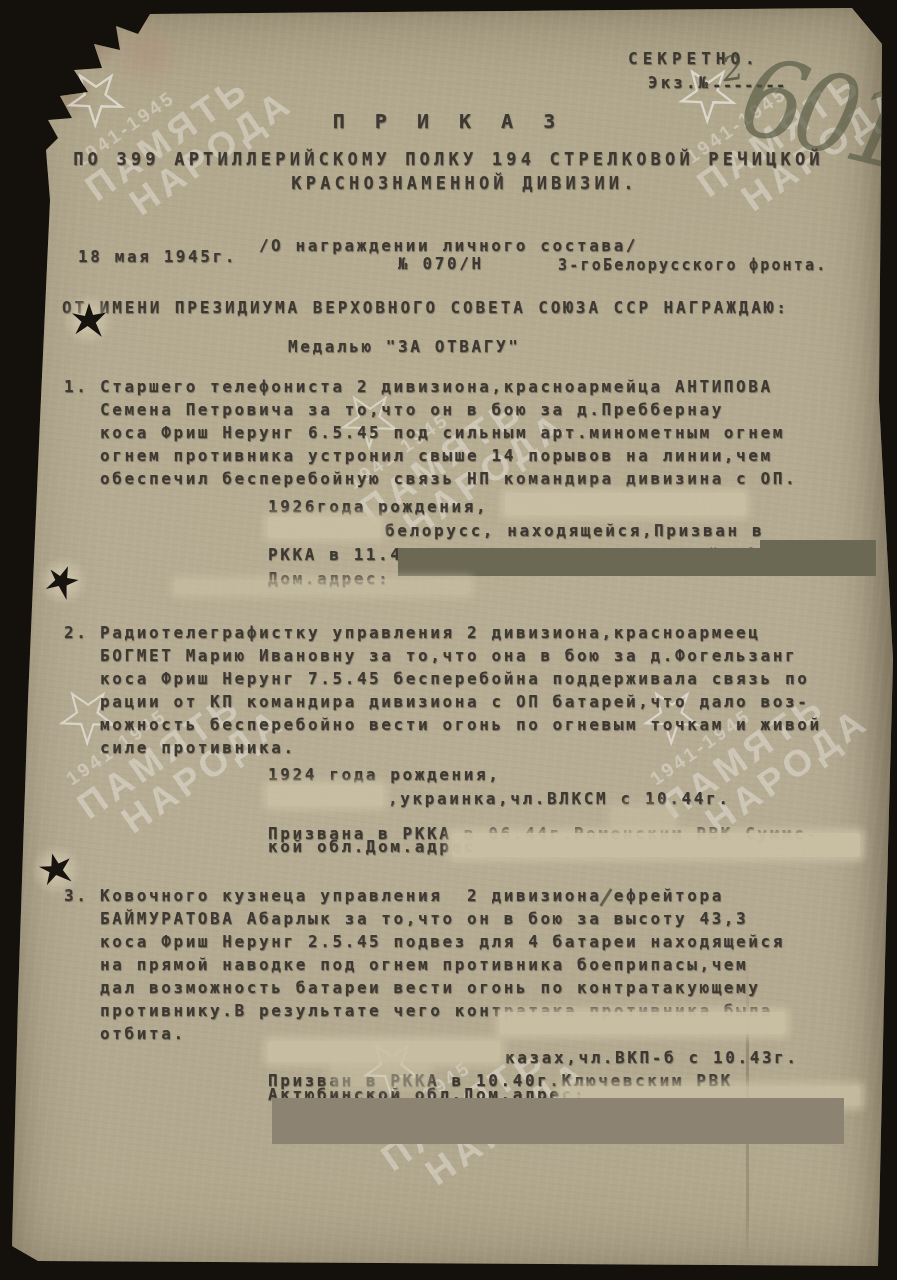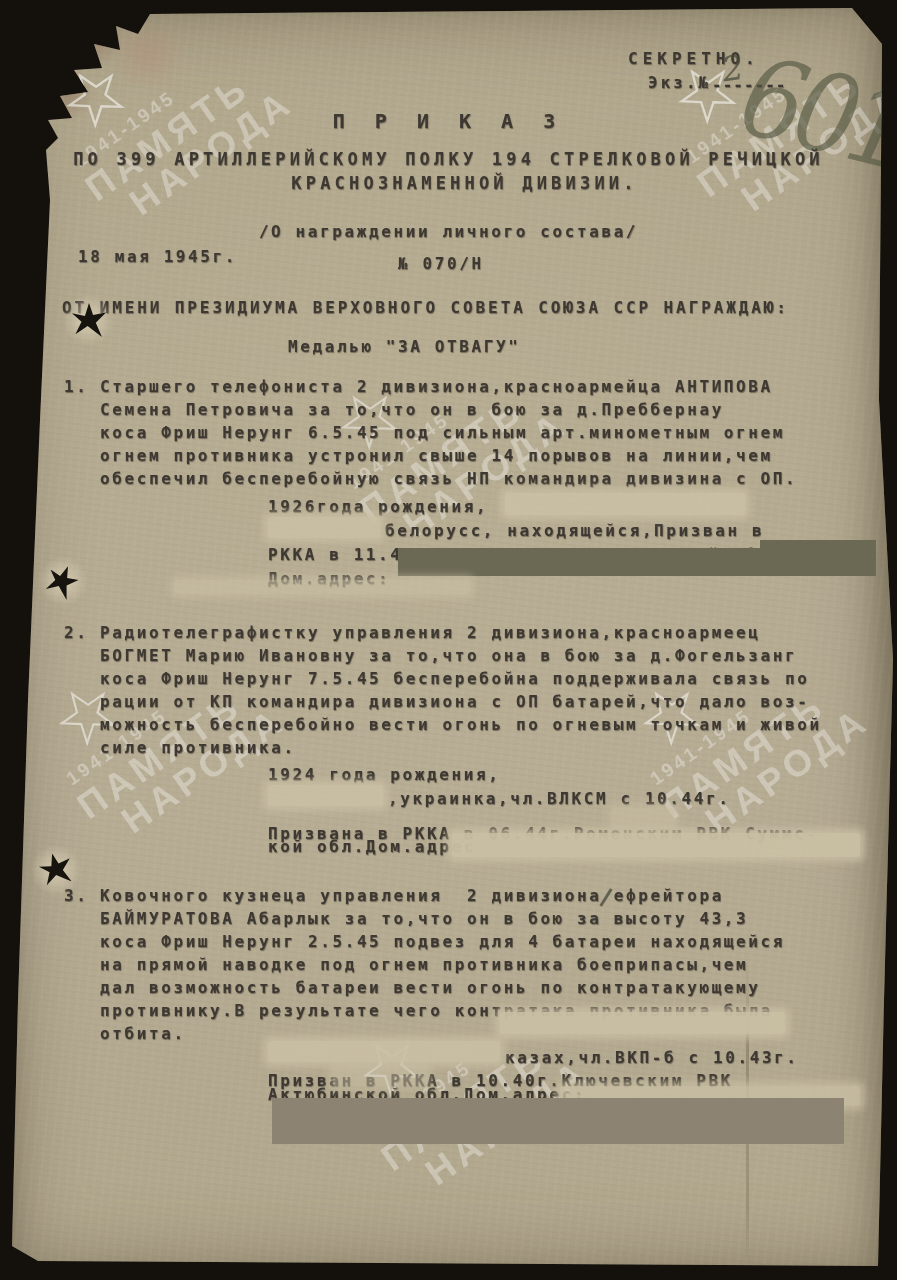--- a/index.html
+++ b/index.html
@@ -102,24 +102,25 @@
 
     <div class="t" style="left:628px;top:47px;letter-spacing:5px;">СЕКРЕТНО.</div>
     <div class="t" style="left:648px;top:71px;letter-spacing:3px;">Экз.№</div>
     <div class="t" style="left:712px;top:73px;letter-spacing:1px;">-------</div>
     <div class="pencil" style="left:722px;top:48px;font-size:34px;color:rgba(72,74,58,.75);transform:rotate(-8deg);">2</div>
     <div class="pencil" style="left:742px;top:56px;font-size:98px;font-weight:400;color:rgba(84,88,66,.65);transform:rotate(14deg) scaleY(1.12);letter-spacing:-8px;">601</div>
 
     <div class="t center" style="top:110px;font-size:20px;letter-spacing:9px;">П Р И К А З</div>
     <div class="t center" style="top:148px;font-size:17px;letter-spacing:4.2px;">ПО 399 АРТИЛЛЕРИЙСКОМУ ПОЛКУ 194 СТРЕЛКОВОЙ РЕЧИЦКОЙ</div>
     <div class="t center" style="top:172px;font-size:17px;letter-spacing:4.2px;padding-left:16px;">КРАСНОЗНАМЕННОЙ ДИВИЗИИ.</div>
-    <div class="t center" style="top:220px;">/О награждении личного состава/</div>
+    <div class="t center" style="top:234px;">/О награждении личного состава/</div>
 
     <div class="t" style="left:78px;top:245px;">18 мая 1945г.</div>
     <div class="t" style="left:398px;top:252px;">№ 070/Н</div>
+    <div class="t" style="left:558px;top:254px;font-size:15px;letter-spacing:2.2px;">3-гоБелорусского фронта.</div>
 
     <div class="t" style="left:62px;top:296px;letter-spacing:2.9px;">ОТ ИМЕНИ ПРЕЗИДИУМА ВЕРХОВНОГО СОВЕТА СОЮЗА ССР НАГРАЖДАЮ:</div>
     <div class="t" style="left:288px;top:335px;">Медалью "ЗА ОТВАГУ"</div>
 
     <div class="t" style="left:64px;top:375px;">1.</div>
     <div class="t" style="left:100px;top:375px;width:770px;">Старшего телефониста 2 дивизиона,красноармейца АНТИПОВА
 Семена Петровича за то,что он в бою за д.Преббернау
 коса Фриш Нерунг 6.5.45 под сильным арт.минометным огнем
 огнем противника устронил свыше 14 порывов на линии,чем
 обеспечил бесперебойную связь НП командира дивизина с ОП.</div>

